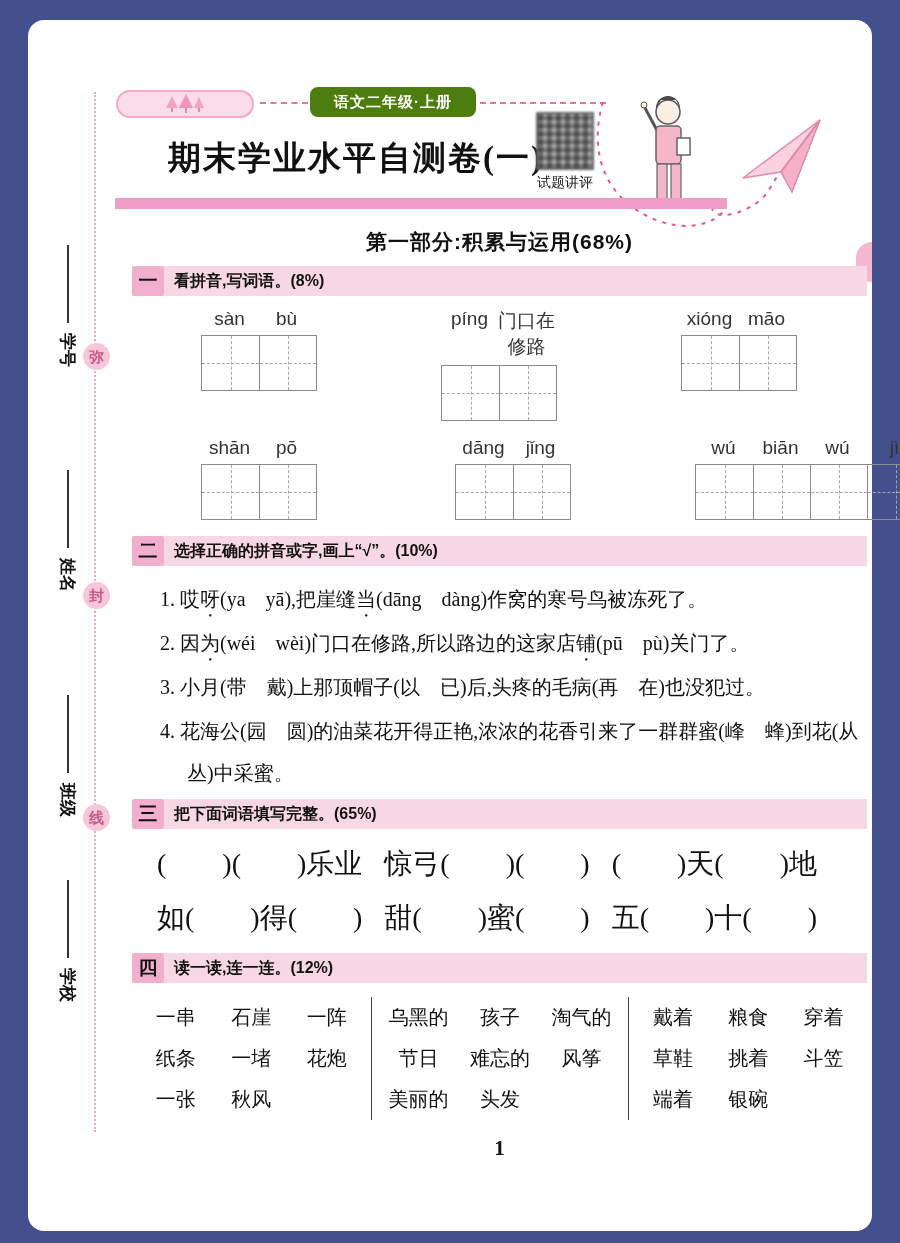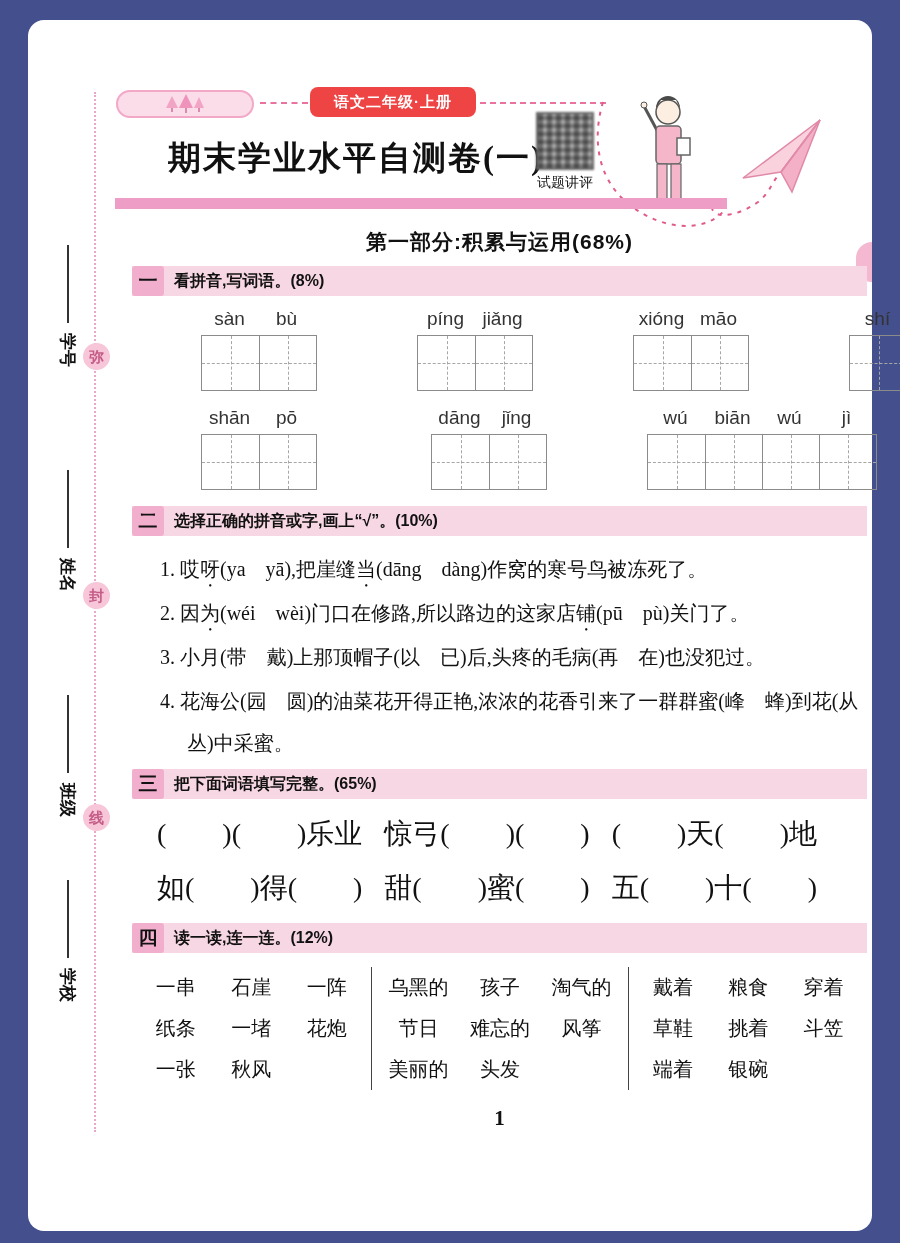--- a/index.html
+++ b/index.html
@@ -29,21 +29,21 @@
                  text-align:center; line-height:27px; z-index:3; }
   .petal { position:absolute; right:0; top:222px; width:16px; height:40px;
            background:#f4b9d0; border-radius:20px 0 0 20px; }
 
   
   .header { position:absolute; left:0; top:0; width:100%; height:215px; }
   .pill { position:absolute; left:88px; top:70px; width:138px; height:28px;
           background:#fbdce9; border:2px solid #f3a8c8; border-radius:14px;
           display:flex; align-items:center; justify-content:center; }
   .tab  { position:absolute; left:282px; top:67px; width:166px; height:30px;
-          background:#ef4444; border-radius:8px; color:#fff; font-size:15px;
+          background:#4d7c0f; border-radius:8px; color:#fff; font-size:15px;
           font-weight:bold; text-align:center; line-height:30px; letter-spacing:1px; }
   .dash { position:absolute; border-top:2px dashed #e8739f; height:0; }
   .dash1 { left:232px; top:82px; width:48px; }
   .dash2 { left:452px; top:82px; width:126px; }
   .main-title { position:absolute; left:140px; top:116px; font-size:33px; font-weight:bold;
                 font-family:"Liberation Serif", serif; letter-spacing:2px; }
   .qr { position:absolute; left:508px; top:92px; width:58px; height:58px;
         border:2px solid #666; background:
         repeating-linear-gradient(0deg,#8d8d8d 0 4px,#c9c9c9 4px 8px),
         repeating-linear-gradient(90deg,#8a8a8a 0 5px,#d2d2d2 5px 9px);
@@ -60,21 +60,21 @@
   .part-heading { text-align:center; font-size:21px; font-weight:bold;
                   margin-bottom:10px; letter-spacing:1px; }
 
   .sec-bar { display:flex; height:30px; background:#f8d7e4; margin:4px 0 12px; }
   .sec-num { width:32px; background:#f2afcd; border-radius:3px; font-weight:bold;
              font-size:19px; text-align:center; line-height:30px; }
   .sec-title { padding-left:10px; font-weight:bold; font-size:16px; line-height:30px; }
 
   
   .pyrow { display:flex; margin:8px 0 16px 25px; }
-  .pgroup { margin-right:56px;padding-left:44px; }
+  .pgroup { margin-right:80px;padding-left:44px; }
   .pyrow2 .pgroup:nth-child(2) { margin-left:14px; }
   .syls { display:flex; margin-bottom:5px; }
   .syl { width:57px; text-align:center; font-size:19px; color:#333; }
   .cells { display:flex; border:1.5px solid #8b8b8b; width:max-content; }
   .cell { width:57px; height:54px; position:relative; }
   .cell + .cell { border-left:1.5px solid #8b8b8b; }
   .cell::before { content:""; position:absolute; left:50%; top:0; bottom:0;
                   border-left:1.5px dashed #a6a6a6; }
   .cell::after  { content:""; position:absolute; top:50%; left:0; right:0;
                   border-top:1.5px dashed #a6a6a6; }
@@ -183,21 +183,21 @@
           <span class="syl">bù</span>
         </div>
         <div class="cells">
             <div class="cell"></div>
             <div class="cell"></div>
           </div>
       </div>
       <div class="pgroup">
         <div class="syls">
           <span class="syl">píng</span>
-          <span class="syl">jiǎng</span>
+          <span class="syl">门口在修路</span>
         </div>
         <div class="cells">
             <div class="cell"></div>
             <div class="cell"></div>
           </div>
       </div>
       <div class="pgroup">
         <div class="syls">
           <span class="syl">xióng</span>
           <span class="syl">māo</span>

